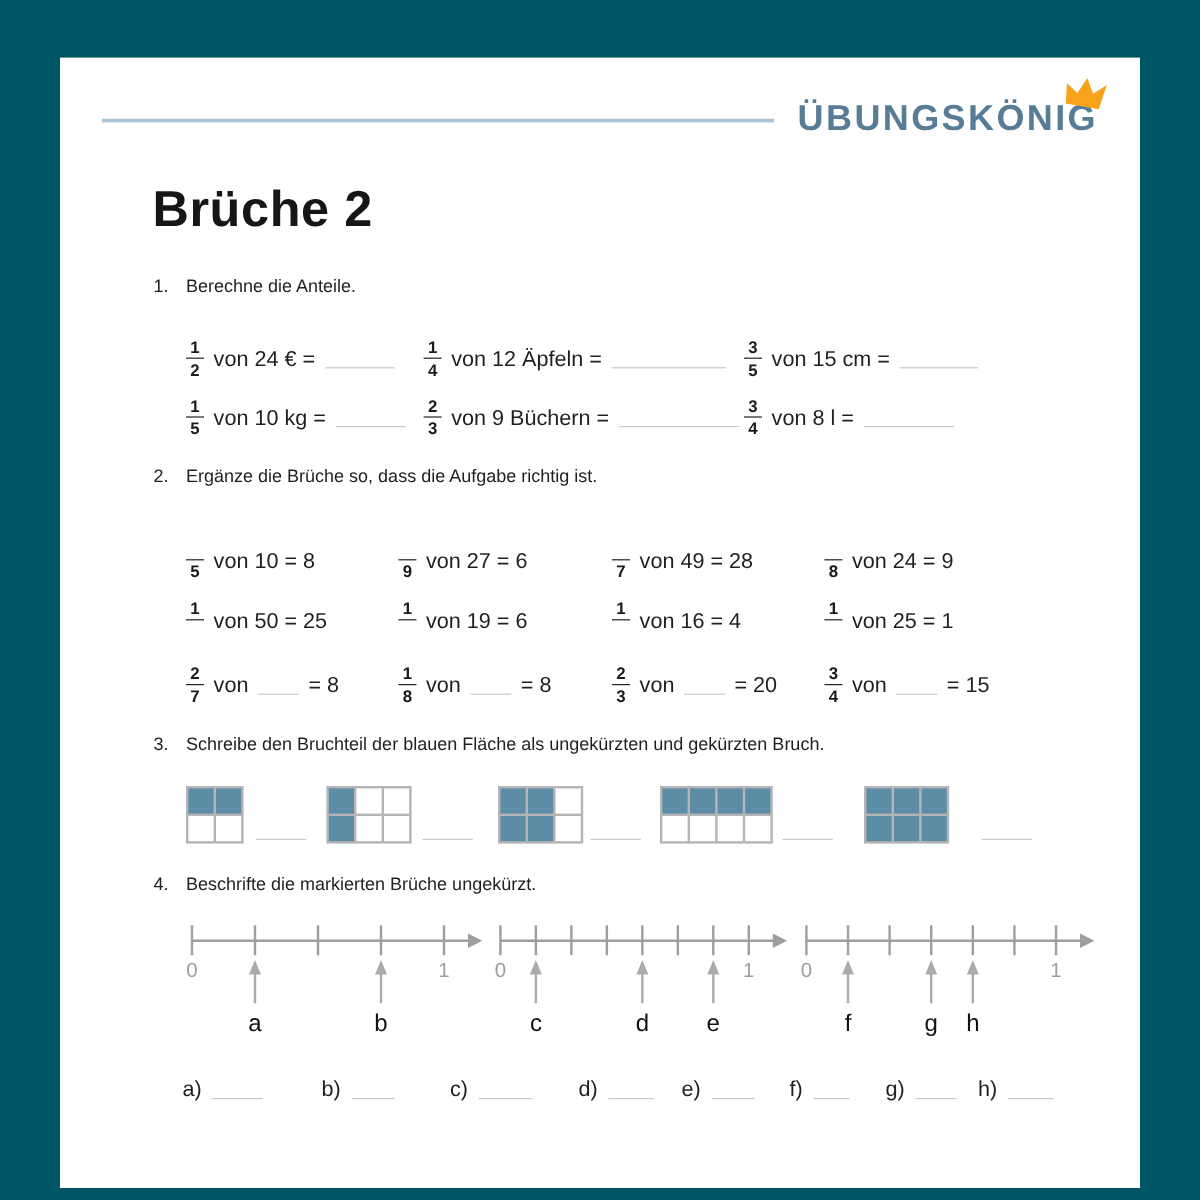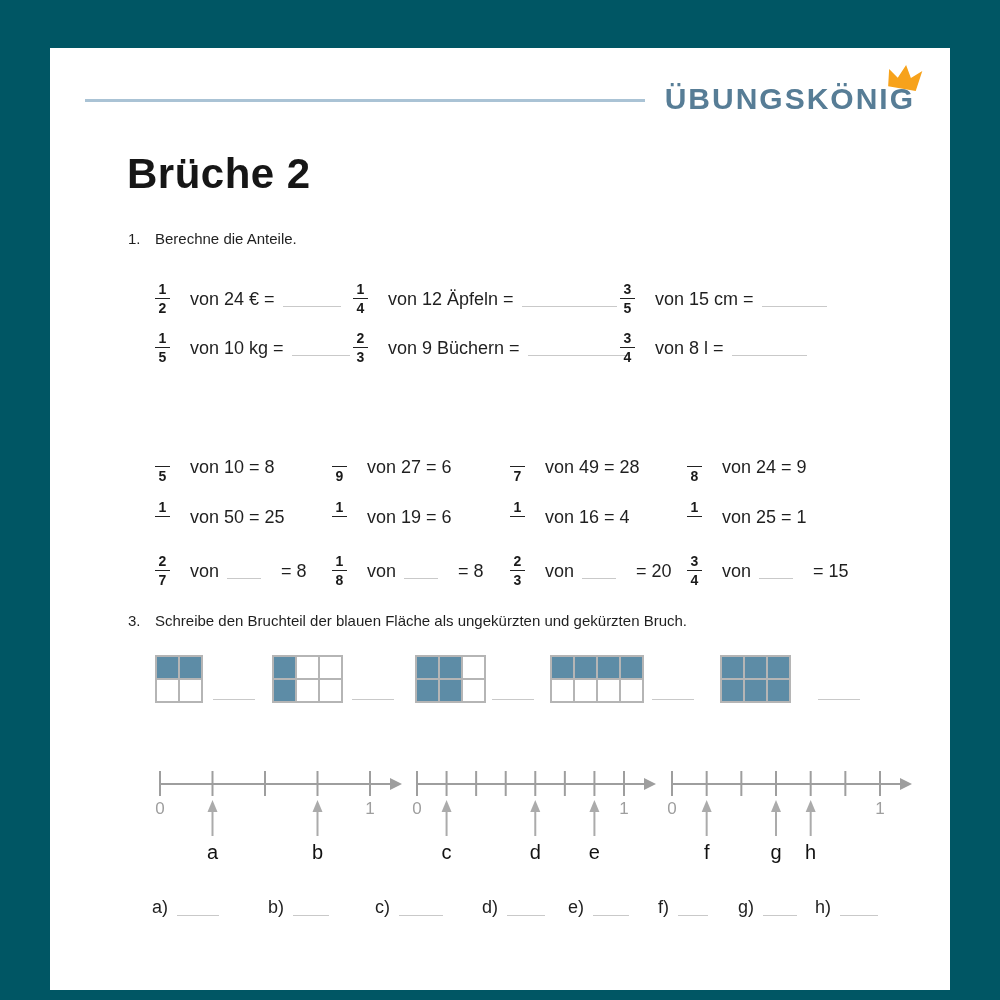--- a/index.html
+++ b/index.html
@@ -10,21 +10,21 @@
   #header-rule{position:absolute;left:85px;top:99px;width:560px;height:3px;background:var(--rule-blue,#aac3d5)}
   #logo{position:absolute;right:85px;top:82px;font-size:30px;font-weight:700;letter-spacing:2px;color:var(--logo-blue,#577d96);white-space:nowrap}
   #crown{position:absolute;right:-8px;top:-18px;transform:rotate(10deg)}
   #title{position:absolute;left:127px;top:150px;font-size:42px;font-weight:700;color:#161616;letter-spacing:.5px}
   .ex-head{position:absolute;left:128px;font-size:15px;color:var(--text,#1f1f1f)}
   .ex-num{display:inline-block;width:27px}
   .item{position:absolute;display:inline-flex;align-items:center;font-size:18px;color:#1f1f1f;height:46px;white-space:nowrap}
   .frac{display:inline-flex;flex-direction:column;align-items:center}
   .fn{font-size:14px;font-weight:700;line-height:17px;min-height:18px;min-width:15px;text-align:center;border-bottom:1.5px solid #222;padding:0 2px;color:#1a1a1a}
   .fd{font-size:14px;font-weight:700;line-height:18px;min-height:18px;color:#1a1a1a}
-  .itx{margin-left:20px}
+  .itx{margin-left:8px}
   .blank{display:inline-block;height:16px;border-bottom:1.5px solid var(--blank-line,#c9c9c9);margin-left:8px}
   .g3{position:absolute;display:grid;gap:2px;background:var(--grid-line,#b5b5b5);padding:2px;width:max-content}
   .cell{width:21px;height:21px;background:#fff}
   .cell.fill{background:var(--grid-fill,#5d8ca6)}
   .gblank{position:absolute;height:14px;border-bottom:1.5px solid var(--blank-line,#c9c9c9)}
   .nline{position:absolute}
   .ans{position:absolute;display:inline-flex;align-items:flex-end;font-size:18px;color:#1f1f1f}
   .ans .blank{height:14px;margin-left:9px;margin-bottom:2px}
 </style>
 </head>
@@ -39,22 +39,28 @@
       <polygon points="3,25 1,8 11,15 17,1 24,13 34,4 31,25" fill="#f7a21b"></polygon>
     </svg>
     <span>ÜBUNGSKÖNIG</span>
   </div>
 
   <h1 id="title">Brüche 2</h1>
 
   <div class="ex-head" style="top:230px">
     <span class="ex-num">1.</span><span>Berechne die Anteile.</span>
   </div>
+  <div class="ex-head" style="top:389px">
+    <span class="ex-num">2.</span><span>Ergänze die Brüche so, dass die Aufgabe richtig ist.</span>
+  </div>
   <div class="ex-head" style="top:612px">
     <span class="ex-num">3.</span><span>Schreibe den Bruchteil der blauen Fläche als ungekürzten und gekürzten Bruch.</span>
+  </div>
+  <div class="ex-head" style="top:729px">
+    <span class="ex-num">4.</span><span>Beschrifte die markierten Brüche ungekürzt.</span>
   </div>
 
   <div id="content" style="position:absolute;inset:0;pointer-events:none">
       <div class="item" style="left: 155px; top: 276px;">
         <span class="frac">
           <span class="fn">1</span>
           <span class="fd">2</span>
         </span>
         <span class="itx">von 24 € =</span>
         <span class="blank" style="width: 58px;"></span>

